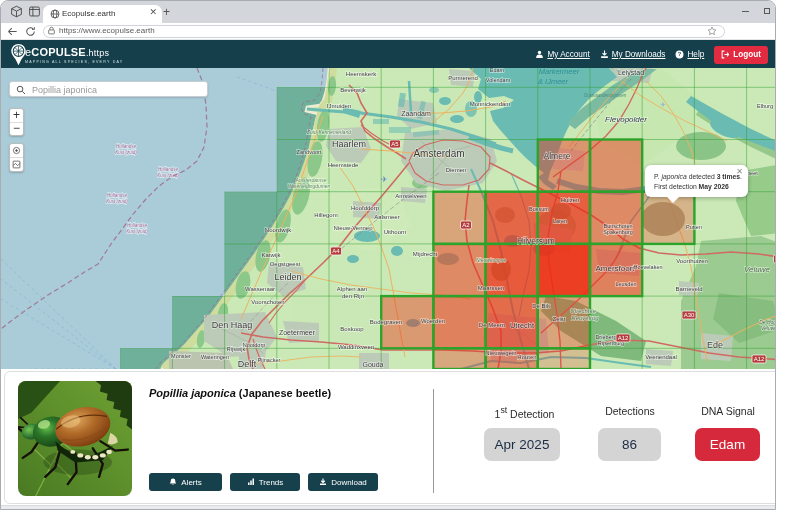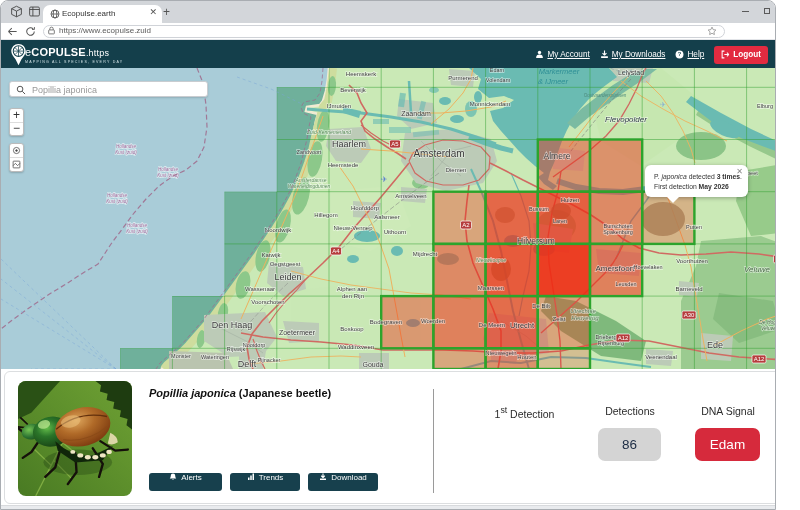--- a/index.html
+++ b/index.html
@@ -38,21 +38,21 @@
 #tip .l1 { position:absolute; left:9px; top:8px; white-space:nowrap; }
 #tip .l2 { position:absolute; left:9px; top:17.5px; white-space:nowrap; }
 #tip .x { position:absolute; right:5px; top:2px; color:#888; font-size:8px; }
 
 #panel { position:absolute; left:0; top:368px; width:800px; height:136px; background:#fff; }
 #card { position:absolute; left:3px; top:2px; width:794px; height:133px; border:1px solid #dcdee0; border-radius:6px; background:#fff; }
 #strip { position:absolute; left:0; top:504px; width:800px; height:6px; background:#e9ebee; border-top:1px solid #d8dadd; }
 #beetle { position:absolute; left:17px; top:12px; width:114px; height:115px; border-radius:8px; overflow:hidden; }
 #ttl { position:absolute; left:148px; top:18px; font-size:11px; color:#111; }
 #desc { position:absolute; left:148px; top:39px; width:240px; font-size:9.3px; line-height:11.5px; color:#3d3d3d; }
-.btn { position:absolute; top:104px; height:18px; background:#17404d; color:#fff; border-radius:3px; font-size:8px; display:flex; justify-content:center; gap:4px; }
+.btn { position:absolute; top:104px; height:18px; background:#17404d; color:#fff; border-radius:3px; font-size:8px; display:flex; align-items:center; justify-content:center; gap:4px; }
 #vline { position:absolute; left:432px; top:20px; width:1px; height:104px; background:#9a9a9a; }
 .stat-label { position:absolute; top:36px; font-size:10.5px; color:#2b2b2b; text-align:center; }
 .pill { position:absolute; top:59px; height:33px; border-radius:7px; background:#d4d4d4; color:#1c2c44; font-size:13.5px; display:flex; align-items:center; justify-content:center; }
 .pill.red { background:#d62a3c; color:#fff; }
 svg { display:block; }
 </style>
 </head>
 <body>
 <div id="win">
   <div id="tabbar">
@@ -89,21 +89,21 @@
       </svg>
     <div id="addrpill"></div>
     <svg style="position:absolute;left:46px;top:3px" width="9" height="9" viewBox="0 0 16 16" fill="none" stroke="#666" stroke-width="1.5">
         <rect x="3" y="7" width="10" height="7" rx="1"></rect>
         <path d="M5 7 V5 a3 3 0 0 1 6 0 V7"></path>
       </svg>
     <svg style="position:absolute;left:706px;top:3px" width="10" height="10" viewBox="0 0 16 16" fill="none" stroke="#888" stroke-width="1.2">
         <path d="M8 1.8 L9.9 5.8 L14.2 6.4 L11.1 9.4 L11.8 13.7 L8 11.6 L4.2 13.7 L4.9 9.4 L1.8 6.4 L6.1 5.8 Z"></path>
       </svg>
   </div>
-  <div id="url">https://www.ecopulse.zuid</div>
+  <div id="url">https://www.ecopulse.earth</div>
   <div id="nav">
     <svg style="position:absolute;left:9px;top:3px" width="17" height="23" viewBox="0 0 20 27">
         <path d="M10 1 C5 1 1.5 4.8 1.5 9.5 C1.5 13 4 16 6.5 19 L10 26 L13.5 19 C16 16 18.5 13 18.5 9.5 C18.5 4.8 15 1 10 1 Z" fill="#fff"></path>
         <circle cx="10" cy="9.5" r="6.2" fill="none" stroke="#143f4b" stroke-width="1.2"></circle>
         <path d="M10 3.8 L10 15.2 M4.4 9.5 L15.6 9.5 M6 5.5 L14 13.5 M14 5.5 L6 13.5" stroke="#143f4b" stroke-width="0.9"></path>
       </svg>
     <div class="brand">
       <div class="big">e<b>COPULSE</b><span style="font-size:9px">.https</span></div>
       <div class="tag">MAPPING ALL SPECIES, EVERY DAY</div>
     </div>
@@ -505,17 +505,18 @@
           <rect x="11" y="1" width="3" height="13"></rect>
         </svg>Trends</div>
     <div class="btn" style="left:307px;width:70px"><svg width="8" height="8" viewBox="0 0 16 16" fill="#fff">
           <path d="M8 1 L8 9 M8 9 L4.5 5.5 M8 9 L11.5 5.5" stroke="#fff" stroke-width="2.2"></path>
           <path d="M2 11 L14 11 L14 14 L2 14 Z"></path>
         </svg>Download</div>
     <div id="vline"></div>
     <div class="stat-label" style="left:487px;width:73px">1<sup>st</sup> Detection</div>
     <div class="stat-label" style="left:600px;width:58px">Detections</div>
     <div class="stat-label" style="left:697px;width:60px">DNA Signal</div>
+    <div class="pill" style="left:483px;width:76px">Apr 2025</div>
     <div class="pill" style="left:597px;width:63px">86</div>
     <div class="pill red" style="left:694px;width:65px">Edam</div>
   </div>
   <div id="strip"></div>
 </div>
 
 </body></html>

